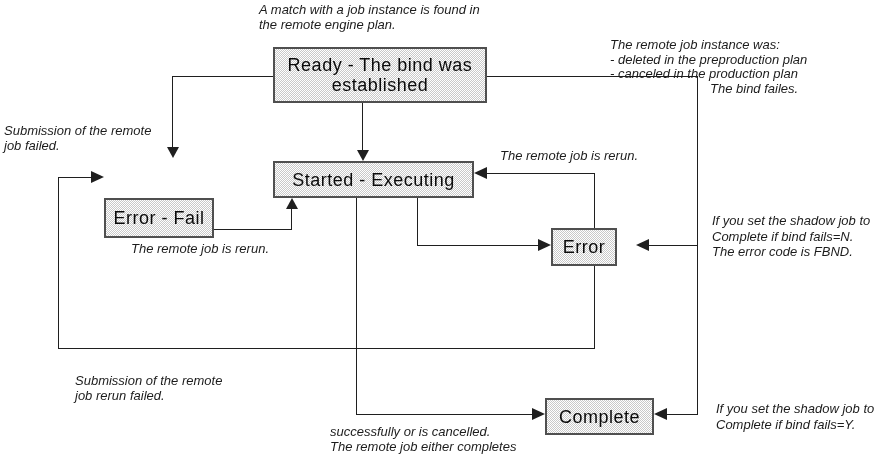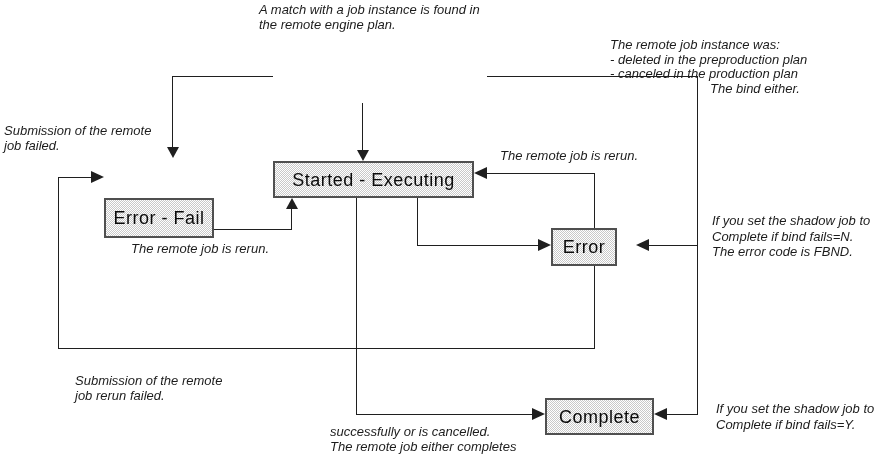--- a/index.html
+++ b/index.html
@@ -64,20 +64,23 @@
   <div class="vline" style="left:594px;top:266px;height:82px;"></div>
   <div class="hline" style="left:58px;top:348px;width:537px;"></div>
   <div class="vline" style="left:58px;top:177px;height:171px;"></div>
   <div class="hline" style="left:58px;top:177px;width:33px;"></div>
   <div class="arr right" style="left:91px;top:171px;"></div>
 
   <div class="vline" style="left:356px;top:197px;height:217px;"></div>
   <div class="hline" style="left:356px;top:414px;width:176px;"></div>
   <div class="arr right" style="left:532px;top:408px;"></div>
 
+  <div class="node" style="left:273px;top:47px;width:214px;height:56px;">
+    <span>Ready - The bind was established</span>
+  </div>
 
   <div class="node" style="left:104px;top:158px;width:110px;height:40px;margin-top:40px;">
     <span>Error - Fail</span>
   </div>
 
   <div class="node" style="left:273px;top:161px;width:201px;height:37px;">
     <span>Started - Executing</span>
   </div>
 
   <div class="node" style="left:551px;top:228px;width:66px;height:38px;">
@@ -90,21 +93,21 @@
 
   <div class="ann" style="left:259px;top:2px;">
     <div>A match with a job instance is found in</div>
     <div>the remote engine plan.</div>
   </div>
 
   <div class="ann" style="left:610px;top:2px;line-height:14.6px;margin-top:36px;">
     <div>The remote job instance was:</div>
     <div>- deleted in the preproduction plan</div>
     <div>- canceled in the production plan</div>
-    <div class="indent">The bind either.</div>
+    <div class="indent">The bind failes.</div>
   </div>
 
   <div class="ann" style="left:4px;top:123px;">
     <div>Submission of the remote</div>
     <div>job failed.</div>
   </div>
 
   <div class="ann" style="left:131px;top:241px;">The remote job is rerun.</div>
 
   <div class="ann" style="left:500px;top:148px;">The remote job is rerun.</div>

